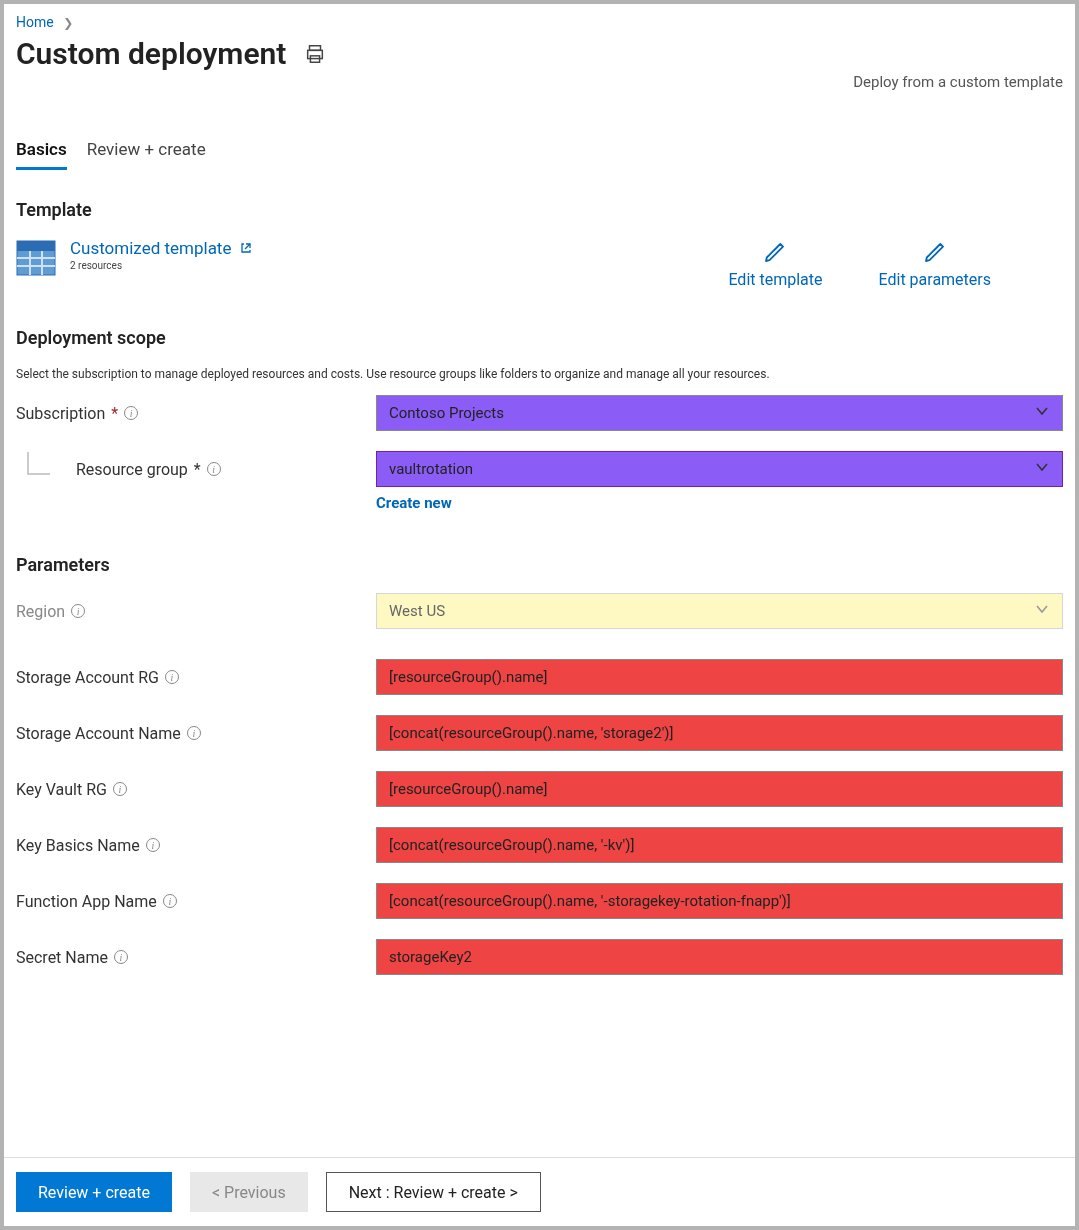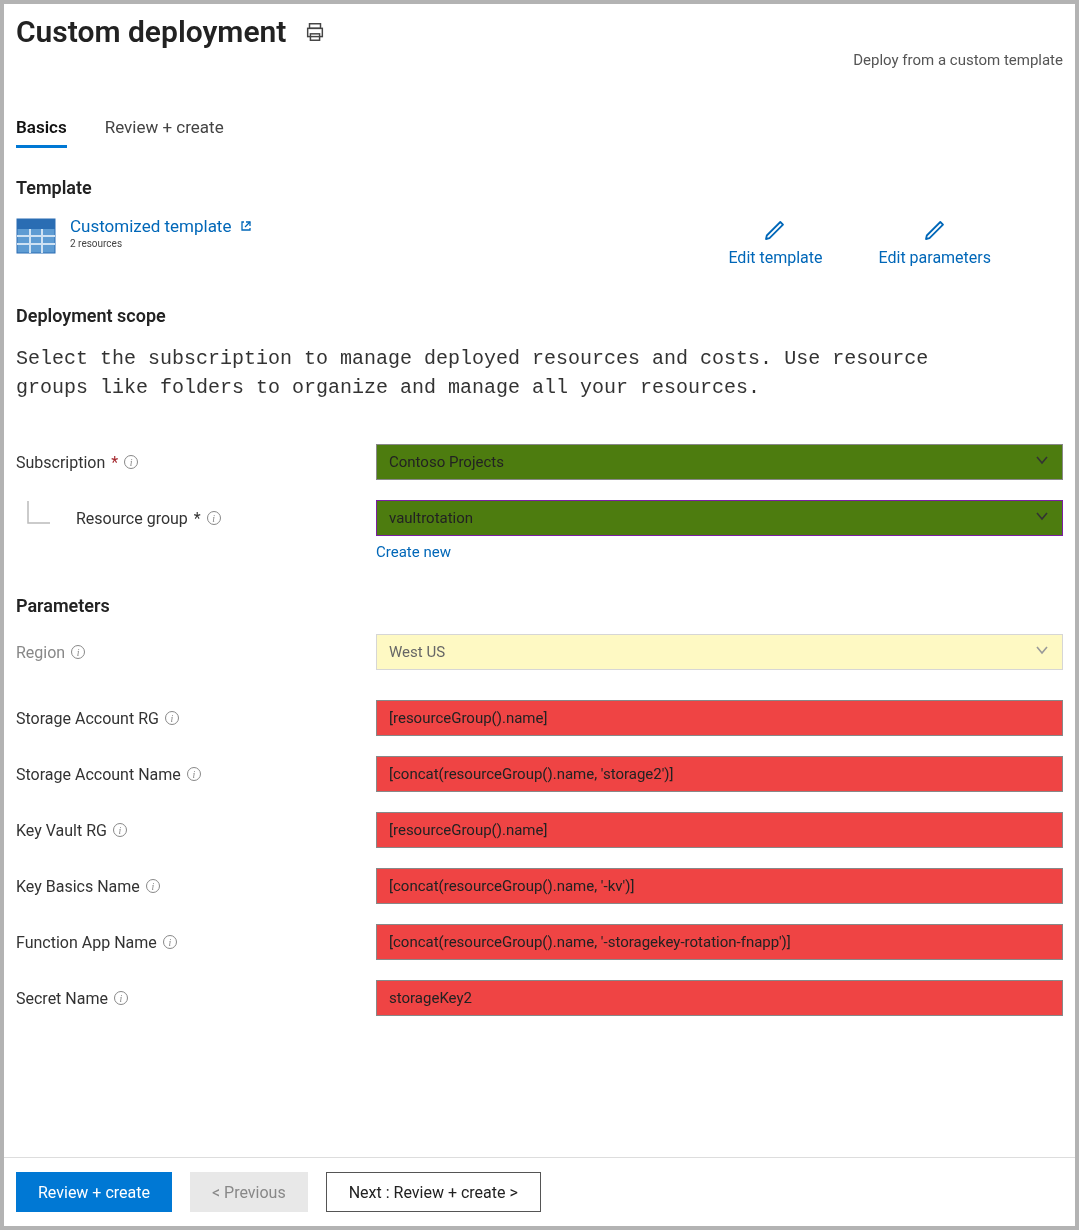--- a/index.html
+++ b/index.html
@@ -48,21 +48,21 @@
 }
 .print-icon svg { display: block; }
 .subtitle {
   font-size: 15px;
   color: #555;
   margin-bottom: 48px;
   text-align: right;
 }
 .tabs {
   display: flex;
-  gap: 38px;
+  gap: 20px;
   border-bottom: 1px solid transparent;
   margin-bottom: 28px;
 }
 .tab {
   font-size: 17px;
   color: #444;
   padding-bottom: 8px;
   cursor: pointer;
 }
 .tab.active {
@@ -118,26 +118,25 @@
   flex-direction: column;
   align-items: center;
   gap: 6px;
   color: #0067b8;
   font-size: 16px;
   text-decoration: none;
   cursor: pointer;
 }
 .action-link svg { display: block; }
 .desc {
-  font-size: 20px;
+  font-size: 12px;
   color: #333;
   line-height: 1.45;
-  margin-bottom: 42px;
+  margin-bottom: 12px;
   max-width: 960px;
-  font-family: Liberation Mono, monospace;
 }
 .form-row {
   display: flex;
   align-items: center;
   margin-bottom: 20px;
 }
 .form-row.with-sub { margin-bottom: 6px; }
 .form-label {
   width: 360px;
   font-size: 16px;
@@ -162,21 +161,21 @@
   font-family: serif;
 }
 .form-field { flex: 1; }
 .select, .input {
   width: 100%;
   height: 36px;
   border: 1px solid #888;
   padding: 0 12px;
   font-size: 15px;
   color: #222;
-  background: #4d7c0f;
+  background: #8b5cf6;
   position: relative;
   display: flex;
   align-items: center;
 }
 .select.focused { border: 1px solid #7b1fa2; }
 .select .chev {
   margin-left: auto;
 }
 .select.disabled {
   background: #fef9c3;
@@ -189,21 +188,22 @@
   height: 36px;
   border: 1px solid #888;
   padding: 0 12px;
   font-size: 15px;
   color: #222;
   background: #ef4444;
   font-family: inherit;
 }
 .sub-row {
   margin-left: 360px;
-  margin-bottom: 12px;
+  margin-bottom: 20px;
+  font-weight: bold;
 }
 .link-inline {
   color: #0067b8;
   font-size: 15px;
   text-decoration: none;
 }
 .indent-connector {
   display: flex;
   align-items: center;
 }
@@ -240,20 +240,24 @@
 .btn-primary { background: #0078d4; color: #fff; }
 .btn-disabled { background: #e8e8e8; color: #888; cursor: default; }
 .btn-outline { background: #fff; border: 1px solid #555; color: #222; }
 </style>
 </head>
 <body>
 
 <div class="window">
   <div class="content">
 
+    <div class="breadcrumb">
+      <a href="#">Home</a>
+      <span class="sep">❯</span>
+    </div>
 
     <div class="title-row">
       <h1 class="page-title">Custom deployment</h1>
       <span class="print-icon">
         <svg width="22" height="22" viewBox="0 0 24 24" fill="none" stroke="#444" stroke-width="1.6">
           <rect x="6" y="3" width="12" height="5"></rect>
           <rect x="4" y="8" width="16" height="9"></rect>
           <rect x="7" y="14" width="10" height="7"></rect>
         </svg>
       </span>

